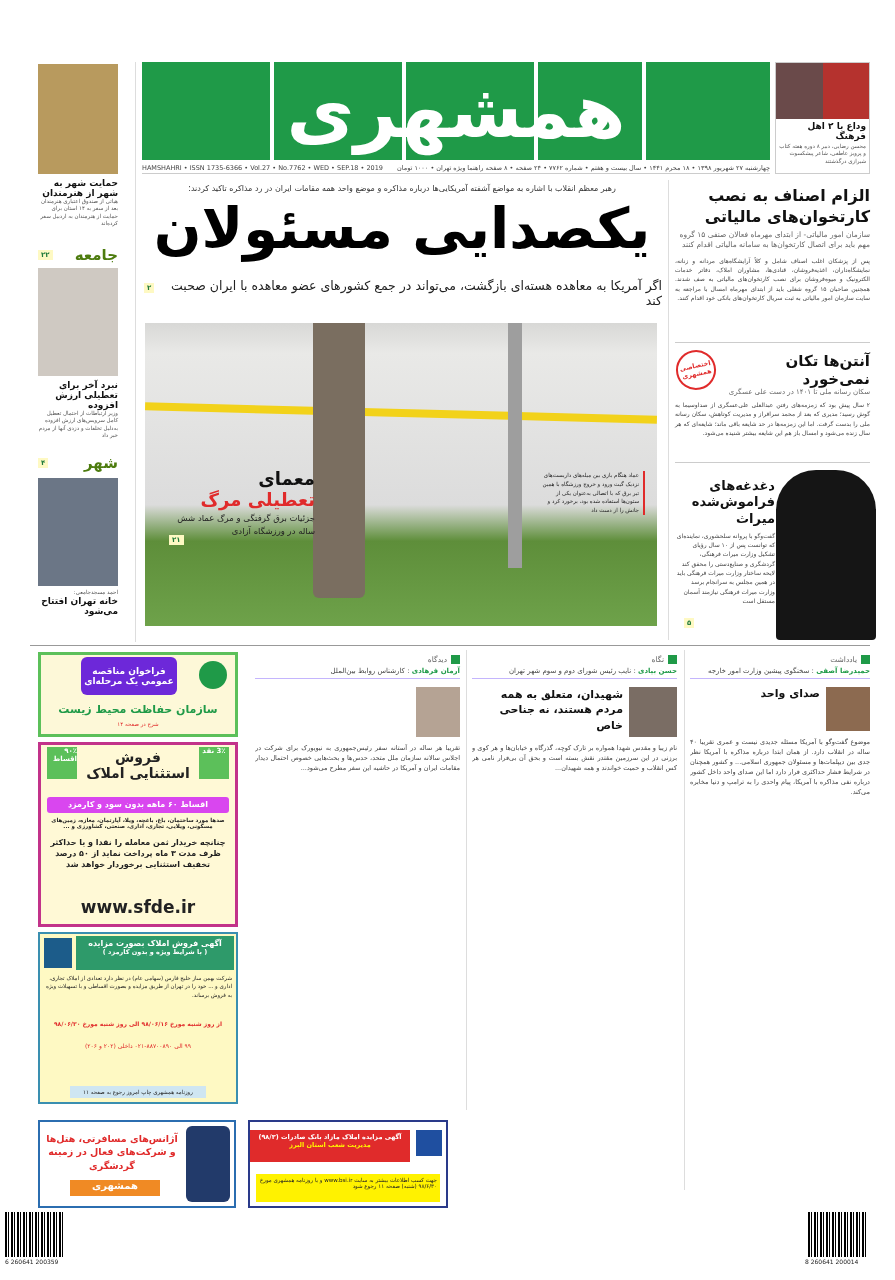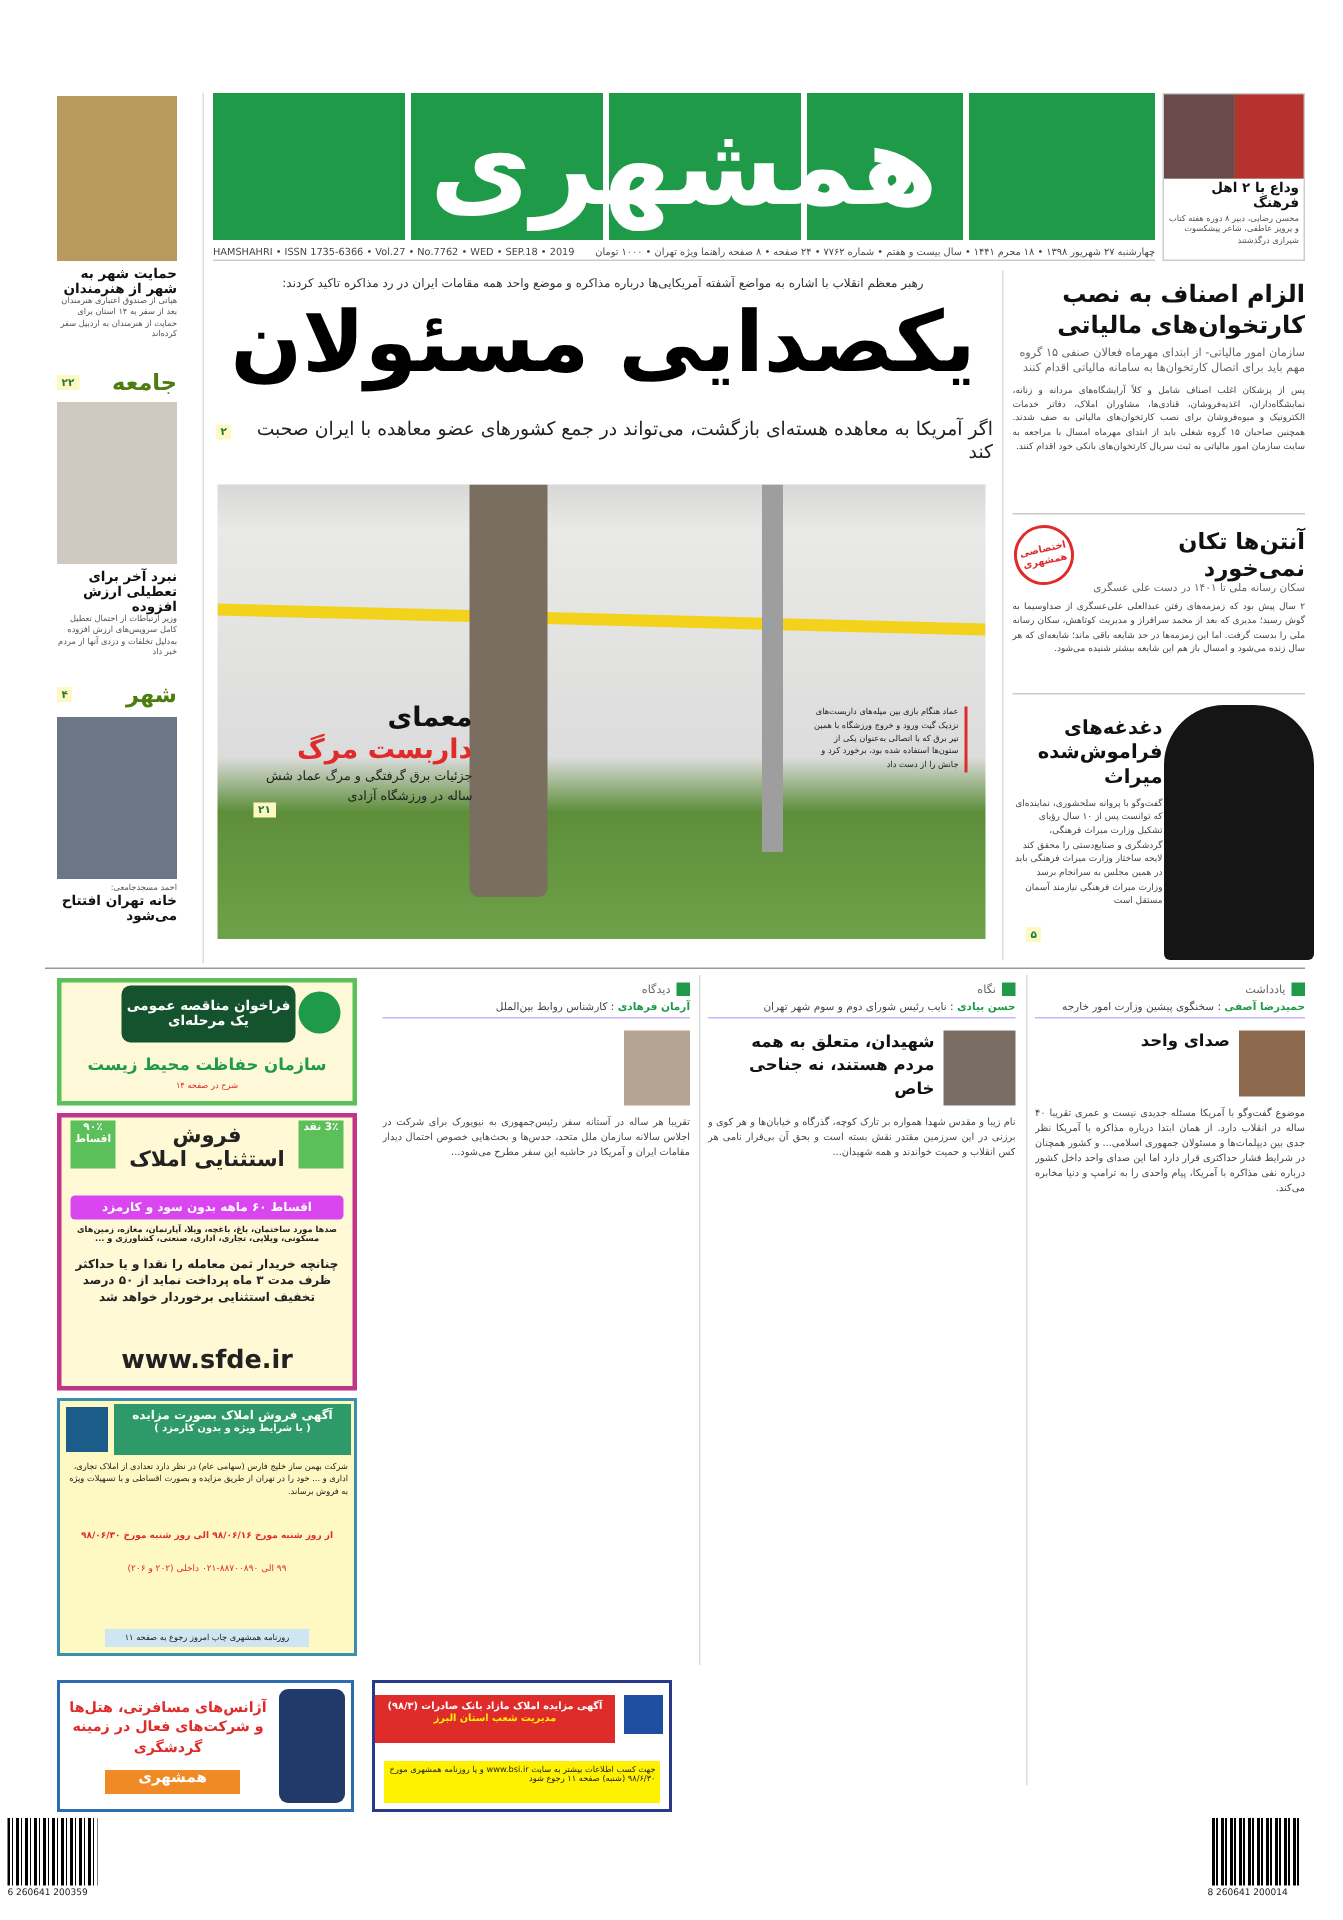--- a/index.html
+++ b/index.html
@@ -52,21 +52,21 @@
 <div class="abs" style="left:142px;top:198px;width:520px;text-align:center;font-size:56px;font-weight:bold;color:#000;line-height:1.1">یکصدایی مسئولان</div>
 <div class="abs" style="left:160px;top:278px;width:502px;text-align:right;font-size:12.5px;color:#222">اگر آمریکا به معاهده هسته‌ای بازگشت، می‌تواند در جمع کشورهای عضو معاهده با ایران صحبت کند</div>
 <div class="abs pg-badge" style="left:144px;top:283px">۲</div>
 
 <div class="abs" style="left:145px;top:323px;width:512px;height:303px;background:linear-gradient(#d8d8d6 0%,#e9e9e7 10%,#dcdcdc 60%,#5e8e3a 72%,#6ea24a 100%);overflow:hidden">
   <div class="abs" style="left:0;top:86px;width:512px;height:8px;background:#f2d21a;transform:rotate(1.5deg)"></div>
   <div class="abs" style="left:168px;top:0;width:52px;height:275px;background:#7a6e60;border-radius:0 0 6px 6px"></div>
   <div class="abs" style="left:363px;top:0;width:14px;height:245px;background:#9e9e9e"></div>
   <div class="abs" style="left:20px;top:145px;width:150px;text-align:right">
     <div style="font-size:18px;font-weight:bold;color:#111">معمای</div>
-    <div style="font-size:18px;font-weight:bold;color:#e02b2b">داربست مرگ</div>
+    <div style="font-size:18px;font-weight:bold;color:#e02b2b">تعطیلی مرگ</div>
     <div style="font-size:8.5px;color:#222;line-height:1.5;margin-top:2px">جزئیات برق گرفتگی و مرگ عماد شش ساله در ورزشگاه آزادی</div>
   </div>
   <div class="abs pg-badge" style="left:24px;top:212px">۲۱</div>
   <div class="abs" style="left:392px;top:148px;width:108px;font-size:5.5px;line-height:1.6;color:#222;border-right:2px solid #e02b2b;padding-right:4px;text-align:right">عماد هنگام بازی بین میله‌های داربست‌های نزدیک گیت ورود و خروج ورزشگاه با همین تیر برق که با اتصالی به‌عنوان یکی از ستون‌ها استفاده شده بود، برخورد کرد و جانش را از دست داد</div>
 </div>
 
 <div class="abs vrule" style="left:668px;top:180px;height:460px"></div>
 <div class="abs" style="left:675px;top:186px;width:195px">
   <div class="h-sm" style="font-size:16px;line-height:1.3">الزام اصناف به نصب کارتخوان‌های مالیاتی</div>
   <div class="caption" style="font-size:7.5px;margin-top:2px;color:#666">سازمان امور مالیاتی- از ابتدای مهرماه فعالان صنفی ۱۵ گروه مهم باید برای اتصال کارتخوان‌ها به سامانه مالیاتی اقدام کنند</div>
@@ -148,27 +148,27 @@
       <span>دیدگاه</span>
     </div>
   <div class="author"><b>آرمان فرهادی</b> : <span>کارشناس روابط بین‌الملل</span></div>
   <div style="display:flex;gap:6px;margin-top:8px">
     <div style="width:44px;height:50px;background:#b5a394;flex:none"></div>
   </div>
   <div class="body-text" style="margin-top:6px;height:350px;overflow:hidden">تقریبا هر ساله در آستانه سفر رئیس‌جمهوری به نیویورک برای شرکت در اجلاس سالانه سازمان ملل متحد، حدس‌ها و بحث‌هایی خصوص احتمال دیدار مقامات ایران و آمریکا در حاشیه این سفر مطرح می‌شود...</div>
 </div>
 
 <div class="abs ad" style="left:38px;top:652px;width:200px;height:85px;border-color:#5cc05a;background:#fdf8d8">
-  <div style="position:absolute;left:40px;top:2px;width:116px;height:38px;background:#14532d;border-radius:6px;color:#fff;font-weight:bold;font-size:9px;text-align:center;display:flex;align-items:center;justify-content:center;padding:2px">فراخوان مناقصه عمومی یک مرحله‌ای</div>
+  <div style="position:absolute;left:40px;top:2px;width:96px;height:38px;background:#6d28d9;border-radius:6px;color:#fff;font-weight:bold;font-size:9px;text-align:center;display:flex;align-items:center;justify-content:center;padding:2px">فراخوان مناقصه عمومی یک مرحله‌ای</div>
   <div style="position:absolute;right:8px;top:6px;width:28px;height:28px;background:#1f9a48;border-radius:50%"></div>
   <div style="position:absolute;left:0;right:0;top:48px;text-align:center;color:#1f9a48;font-weight:bold;font-size:11px">سازمان حفاظت محیط زیست</div>
   <div style="position:absolute;left:0;right:0;top:66px;text-align:center;color:#e02b2b;font-size:5.5px">شرح در صفحه ۱۴</div>
 </div>
 <div class="abs ad" style="left:38px;top:742px;width:200px;height:185px;border-color:#c2338a;background:#fff9d6">
-  <div style="position:absolute;left:6px;top:2px;width:30px;height:32px;background:#5cc05a;color:#fff;font-size:7px;font-weight:bold;text-align:center">۹۰٪ اقساط</div>
+  <div style="position:absolute;left:6px;top:2px;width:30px;height:32px;background:#5cc05a;color:#fff;font-size:7px;font-weight:bold;">۹۰٪ اقساط</div>
   <div style="position:absolute;right:6px;top:2px;width:30px;height:32px;background:#5cc05a;color:#fff;font-size:7px;font-weight:bold;text-align:center">3٪ نقد</div>
   <div style="position:absolute;left:42px;right:42px;top:4px;text-align:center;font-weight:bold;font-size:14px;line-height:1.15">فروش استثنایی املاک</div>
   <div style="position:absolute;left:6px;right:6px;top:52px;height:16px;background:#d946ef;color:#fff;font-size:8px;font-weight:bold;text-align:center;line-height:16px;border-radius:3px">اقساط ۶۰ ماهه بدون سود و کارمزد</div>
   <div style="position:absolute;left:6px;right:6px;top:72px;font-size:5.5px;text-align:center;font-weight:bold">صدها مورد ساختمان، باغ، باغچه، ویلا، آپارتمان، مغازه، زمین‌های مسکونی، ویلایی، تجاری، اداری، صنعتی، کشاورزی و ...</div>
   <div style="position:absolute;left:6px;right:6px;top:92px;font-size:8px;font-weight:bold;text-align:center;line-height:1.4">چنانچه خریدار ثمن معامله را نقدا و یا حداکثر ظرف مدت ۳ ماه پرداخت نماید از ۵۰ درصد تخفیف استثنایی برخوردار خواهد شد</div>
   <div style="position:absolute;left:0;right:0;top:152px;font-size:17px;font-weight:bold;text-align:center;direction:ltr">www.sfde.ir</div>
 </div>
 <div class="abs ad" style="left:38px;top:932px;width:200px;height:172px;border-color:#3a8fb0;border-width:2px;background:#fef9c3">
   <div style="position:absolute;left:4px;top:4px;width:28px;height:30px;background:#1c5c8a"></div>
   <div style="position:absolute;left:36px;right:2px;top:2px;height:34px;background:#2e9a6a;color:#fff;text-align:center;font-size:8px;font-weight:bold;padding-top:3px">

